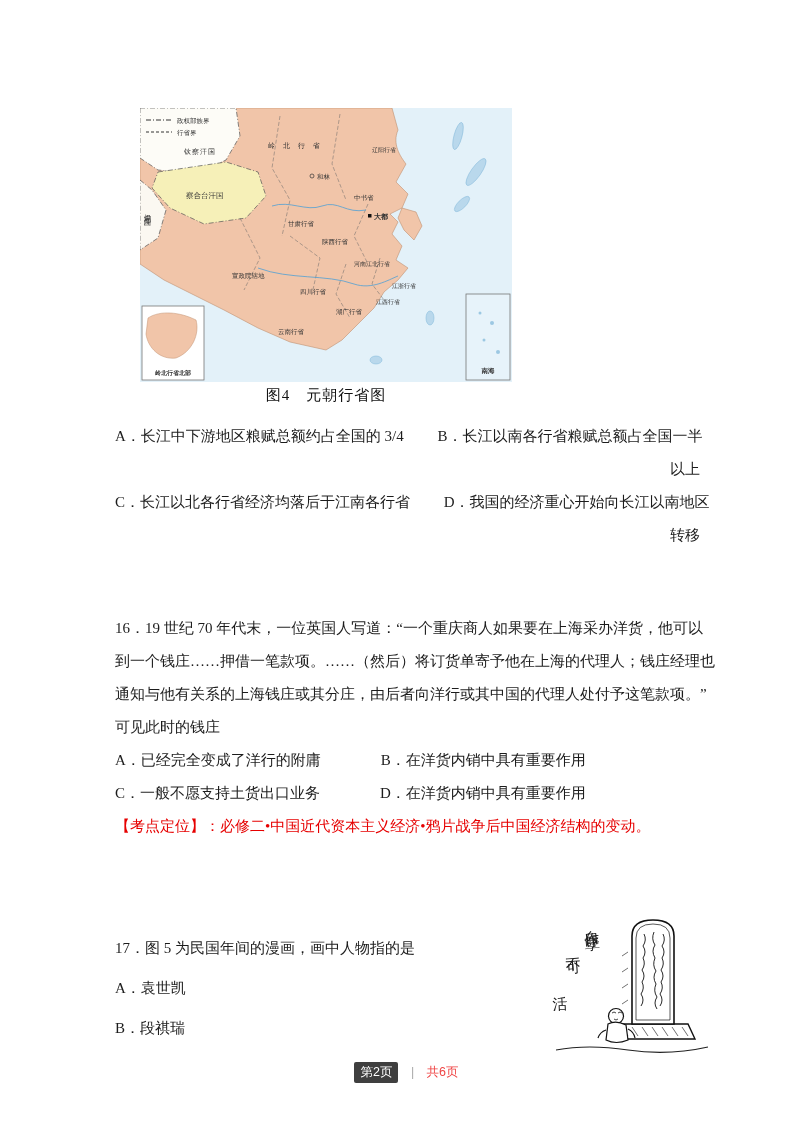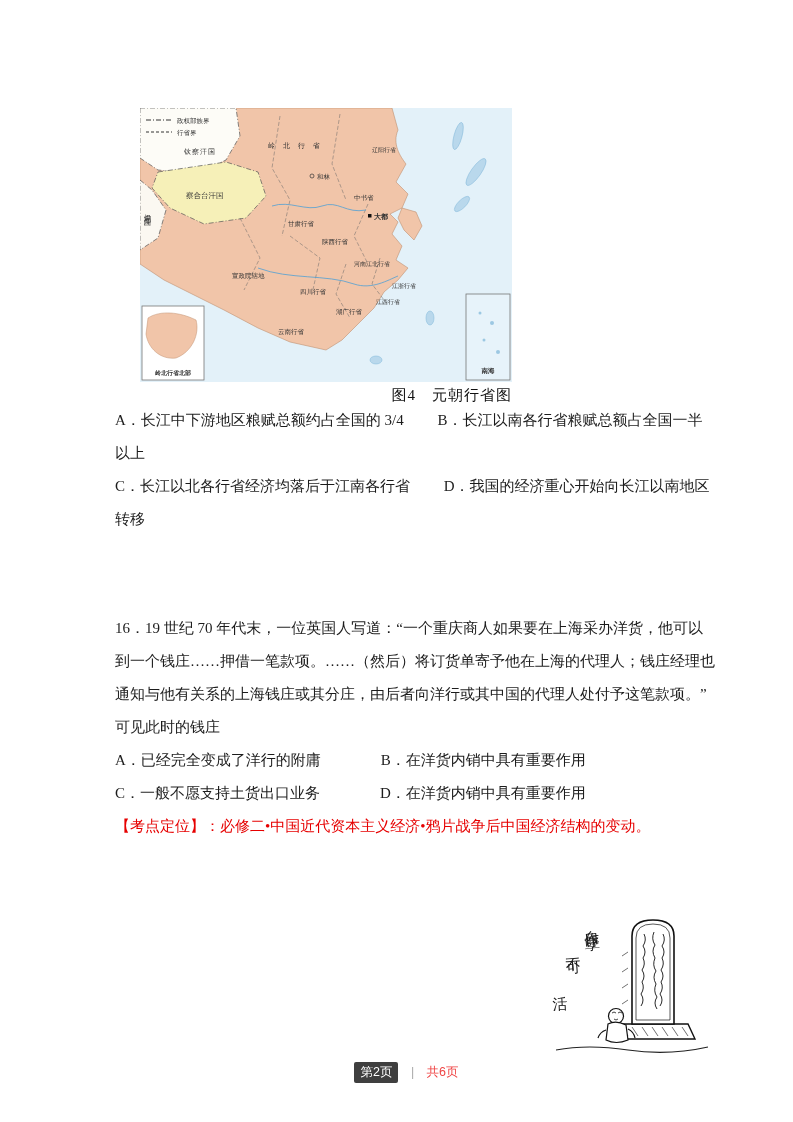--- a/index.html
+++ b/index.html
@@ -14,21 +14,21 @@
   
   .map-figure { position:absolute; left:140px; top:108px; width:316px; height:274px; }
   .map-figure svg { display:block; }
   .vlabel {
     position:absolute; writing-mode:vertical-rl;
     font-size:7px; letter-spacing:2px; color:#333;
     font-family:"Liberation Sans","DejaVu Sans",sans-serif;
   }
   .fig-caption {
     position:absolute; left:140px; top:386px; width:372px;
-    text-align:right; font-size:15px; color:#111; letter-spacing:1px;
+    text-align:center; font-size:15px; color:#111; letter-spacing:1px;
   }
 
   
   .tblock { position:absolute; left:115px; width:585px; }
   .line { font-size:15px; line-height:33px; white-space:pre; color:#1c1c1c; }
   .red  { color:#e60000; }
 
   .q17-block { position:absolute; left:115px; top:928px; width:430px; }
   .q17-block .line { line-height:40px; }
 
@@ -139,37 +139,42 @@
         <circle cx="358" cy="244" r="2" fill="#9cc8e2"></circle>
         <text class="mtxt" x="348" y="265" font-size="6.5" font-weight="bold" text-anchor="middle">南海</text>
       </g>
     </svg>
 
     <span class="vlabel" style="left:2px; top:100px;">伊利汗国</span>
   </div>
 
   <div class="fig-caption">图4　元朝行省图</div>
 
-  <div class="tblock" style="top:404px;">
+  <div class="tblock" style="top:420px;text-align:right;">
     <div class="line">A．长江中下游地区粮赋总额约占全国的 3/4　　 B．长江以南各行省粮赋总额占全国一半</div>
     <div class="line">以上</div>
     <div class="line">C．长江以北各行省经济均落后于江南各行省　　 D．我国的经济重心开始向长江以南地区</div>
     <div class="line">转移</div>
   </div>
 
   <div class="tblock" style="top:612px;">
     <div class="line">16．19 世纪 70 年代末，一位英国人写道：“一个重庆商人如果要在上海采办洋货，他可以</div>
     <div class="line">到一个钱庄……押借一笔款项。……（然后）将订货单寄予他在上海的代理人；钱庄经理也</div>
     <div class="line">通知与他有关系的上海钱庄或其分庄，由后者向洋行或其中国的代理人处付予这笔款项。”</div>
     <div class="line">可见此时的钱庄</div>
     <div class="line">A．已经完全变成了洋行的附庸　　　　B．在洋货内销中具有重要作用</div>
     <div class="line">C．一般不愿支持土货出口业务　　　　D．在洋货内销中具有重要作用</div>
     <div class="line red">【考点定位】：必修二•中国近代资本主义经济•鸦片战争后中国经济结构的变动。</div>
   </div>
 
+  <div class="q17-block">
+    <div class="line">17．图 5 为民国年间的漫画，画中人物指的是</div>
+    <div class="line">A．袁世凯</div>
+    <div class="line">B．段祺瑞</div>
+  </div>
 
   <div class="cartoon">
     <svg viewBox="0 0 165 150" width="165" height="150">
 
       <path d="M8,138 Q40,132 80,138 T160,135" fill="none" stroke="#222" stroke-width="1.2"></path>
 
       <path d="M70,112 L140,112 L147,127 L63,127 Z" fill="#ffffff" stroke="#111" stroke-width="1.4"></path>
       <path d="M74,115 L80,124 M84,115 L90,124 M94,115 L100,124 M104,115 L110,124 M114,115 L120,124 M124,115 L130,124 M134,115 L140,124" stroke="#333" stroke-width="0.7"></path>
 
       <path d="M84,24 Q84,8 105,8 Q126,8 126,24 L126,112 L84,112 Z" fill="#ffffff" stroke="#111" stroke-width="1.6"></path>

